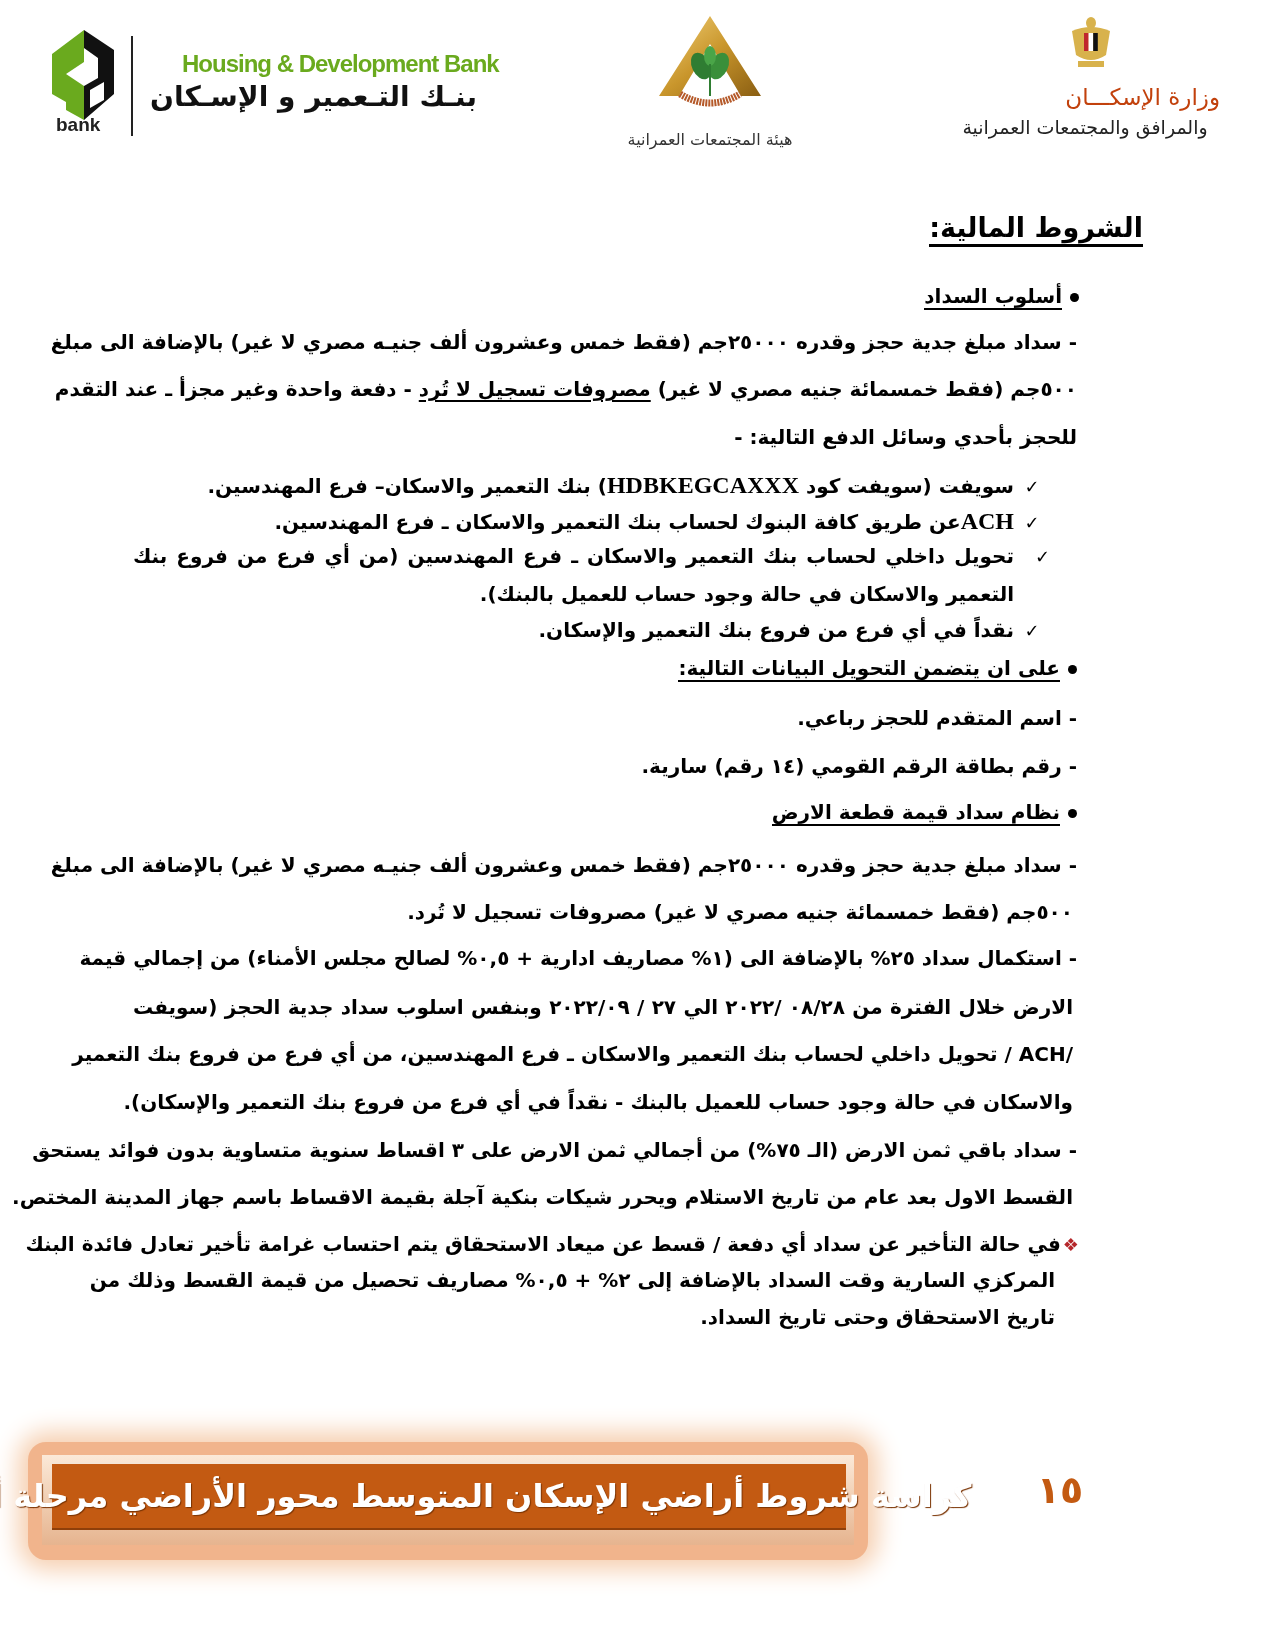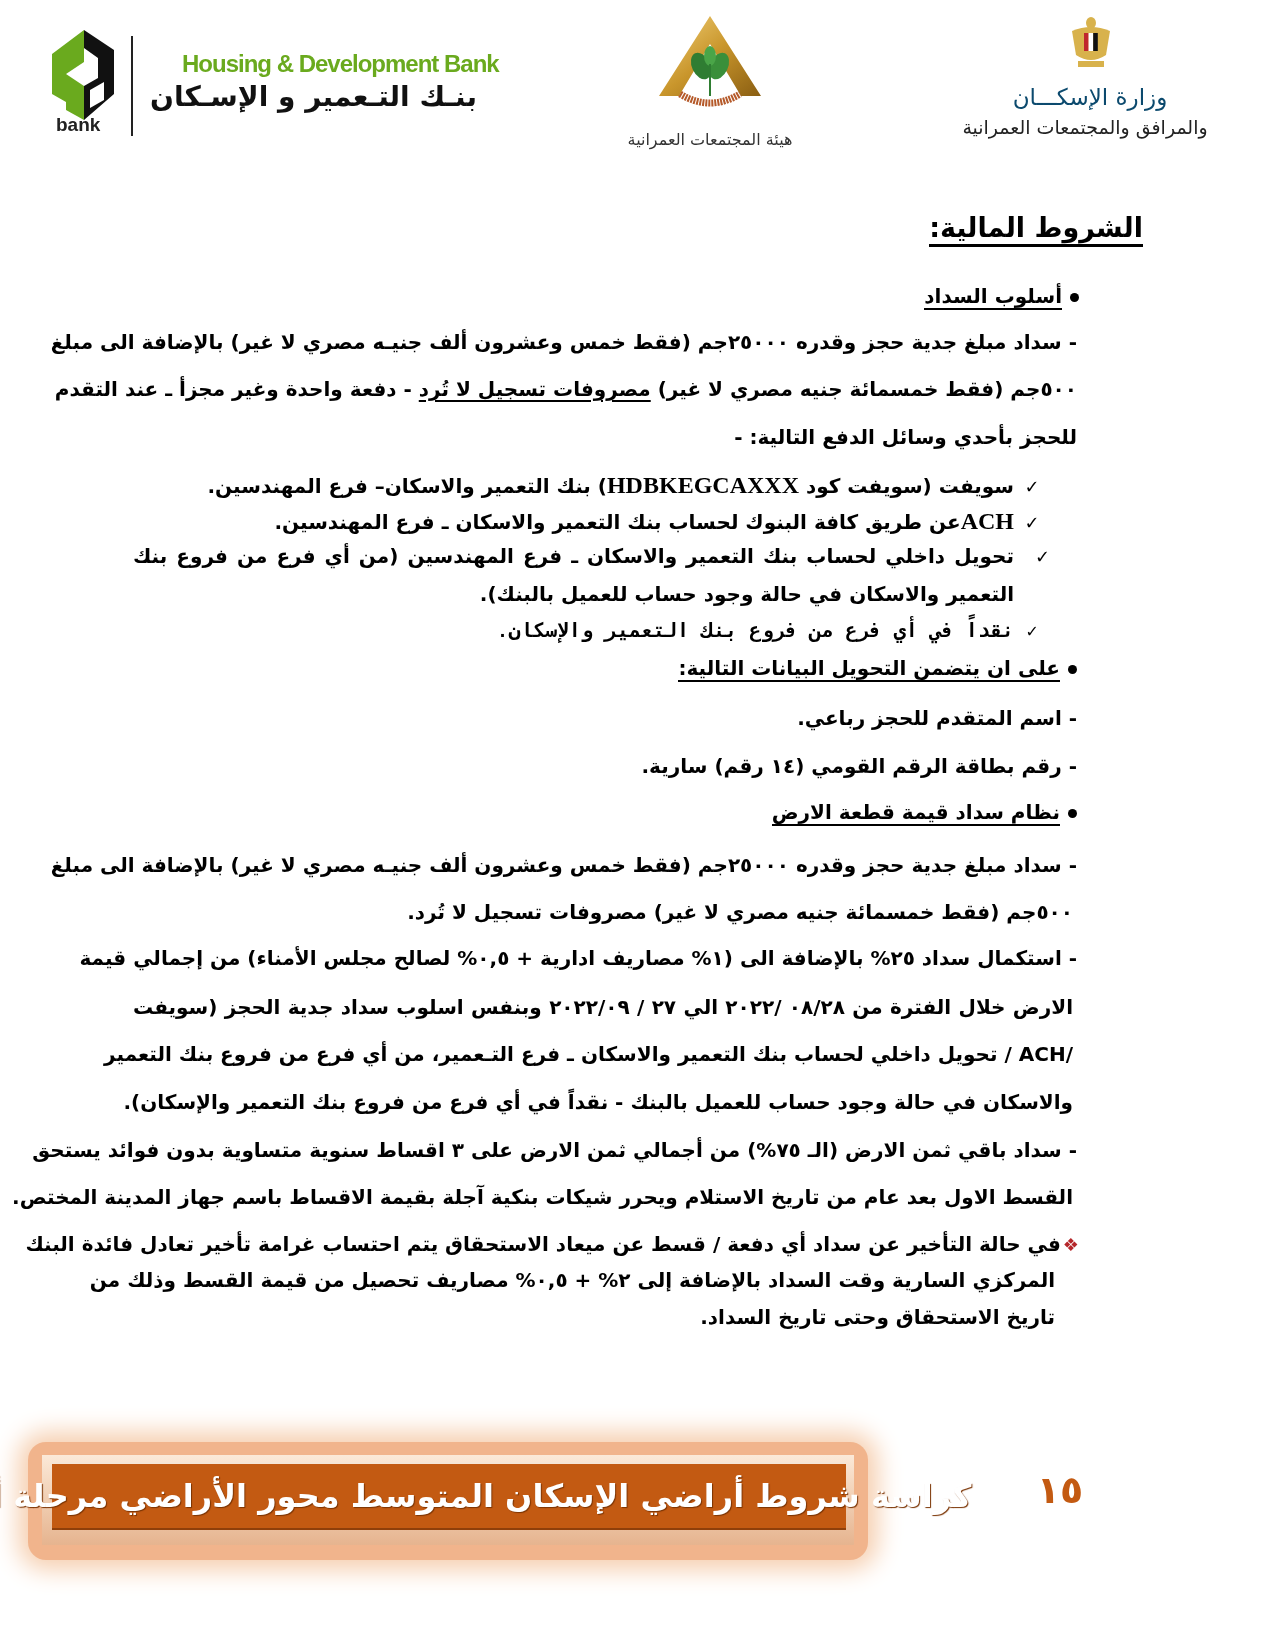--- a/index.html
+++ b/index.html
@@ -10,21 +10,21 @@
   
   #hdb-logo { left:52px; top:28px; width:70px; height:112px; }
   #hdb-divider { left:131px; top:36px; width:2px; height:100px; background:#222; }
   #hdb-en { left:146px; top:50px; font-family:"Liberation Sans",sans-serif; font-weight:bold;
             font-size:24px; color:#6aaa1e; letter-spacing:-1px; white-space:nowrap;margin-left:36px; }
   #hdb-ar { left:150px; top:80px; font-family:"DejaVu Sans",sans-serif; font-weight:bold;
             font-size:28px; color:#111; direction:rtl; white-space:nowrap; }
   #ncua-logo { left:655px; top:14px; width:110px; height:100px; }
   #ncua-name { left:600px; top:130px; width:220px; text-align:center; font-size:16px; color:#333; direction:rtl; }
   #eagle { left:1070px; top:15px; width:42px; height:56px; }
-  #ministry-1 { left:960px; top:84px; width:260px; text-align:center; font-size:23px; direction:rtl; color:#0c4a6e; }
+  #ministry-1 { left:960px; top:84px; width:260px; font-size:23px; direction:rtl; color:#c2410c; }
   #ministry-2 { left:940px; top:116px; width:290px; text-align:center; font-size:19px; direction:rtl; color:#222; }
   .line { position:absolute; right:198px; font-weight:bold; font-size:20px; white-space:nowrap; direction:rtl; }
   .just { left:133px; text-align:justify; text-align-last:justify; }
   u { text-decoration:underline; text-decoration-thickness:2px; text-underline-offset:4px; }
 
   #section-title { right:132px; top:212px; font-size:27px; font-weight:900; direction:rtl;
                    border-bottom:3px solid #000; line-height:32px; }
 
   .bullet-h { position:absolute; right:198px; font-weight:bold; font-size:20px; direction:rtl; white-space:nowrap;text-align:right; }
   .bullet-h .dot { display:inline-block; width:9px; height:9px; border-radius:50%; background:#000;
@@ -112,38 +112,38 @@
 <div class="check" style="top:472px;">
   <span class="mk">✓</span><span>سويفت (سويفت كود </span><span class="latin">HDBKEGCAXXX</span><span>) بنك التعمير والاسكان– فرع المهندسين.</span>
 </div>
 <div class="check" style="top:508px;">
   <span class="mk">✓</span><span class="latin">ACH</span><span>عن طريق كافة البنوك لحساب بنك التعمير والاسكان ـ فرع المهندسين.</span>
 </div>
 <div class="check" style="top:544px;left:133px;text-align:justify;text-align-last:justify;">
   <span class="mk">✓</span><span>تحويل داخلي لحساب بنك التعمير والاسكان ـ فرع المهندسين (من أي فرع من فروع بنك</span>
 </div>
 <div class="line" style="top:582px;right:261px;">التعمير والاسكان في حالة وجود حساب للعميل بالبنك).</div>
-<div class="check" style="top:618px;font-family:Liberation Mono, monospace;">
+<div class="check" style="top:618px;">
   <span class="mk">✓</span><span>نقداً في أي فرع من فروع بنك التعمير والإسكان.</span>
 </div>
 
 <div class="bullet-h" style="top:656px;">
   <span class="dot"></span><span class="t">على ان يتضمن التحويل البيانات التالية:</span>
 </div>
 <div class="line" style="top:706px;text-align:center;">- اسم المتقدم للحجز رباعي.</div>
 <div class="line" style="top:754px;">- رقم بطاقة الرقم القومي (١٤ رقم) سارية.</div>
 
 <div class="bullet-h" style="top:800px;">
   <span class="dot"></span><span class="t">نظام سداد قيمة قطعة الارض</span>
 </div>
 <div class="line just" style="top:853px;">- سداد مبلغ جدية حجز وقدره ٢٥٠٠٠جم (فقط خمس وعشرون ألف جنيـه مصري لا غير) بالإضافة الى مبلغ</div>
 <div class="line" style="top:900px;right:202px;">٥٠٠جم (فقط خمسمائة جنيه مصري لا غير) مصروفات تسجيل لا تُرد.</div>
 <div class="line just" style="top:946px;">- استكمال سداد ٢٥% بالإضافة الى (١% مصاريف ادارية + ٠,٥% لصالح مجلس الأمناء) من إجمالي قيمة</div>
 <div class="line just" style="top:995px;right:202px;">الارض خلال الفترة من ٠٨/٢٨ /٢٠٢٢ الي ٢٧ / ٢٠٢٢/٠٩ وبنفس اسلوب سداد جدية الحجز (سويفت</div>
-<div class="line just" style="top:1042px;right:202px;">/ACH / تحويل داخلي لحساب بنك التعمير والاسكان ـ فرع التـعمير، من أي فرع من فروع بنك التعمير</div>
+<div class="line just" style="top:1042px;right:202px;">/ACH / تحويل داخلي لحساب بنك التعمير والاسكان ـ فرع المهندسين، من أي فرع من فروع بنك التعمير</div>
 <div class="line" style="top:1090px;right:202px;">والاسكان في حالة وجود حساب للعميل بالبنك - نقداً في أي فرع من فروع بنك التعمير والإسكان).</div>
 <div class="line just" style="top:1138px;margin-left:16px;">- سداد باقي ثمن الارض (الـ ٧٥%) من أجمالي ثمن الارض على ٣ اقساط سنوية متساوية بدون فوائد يستحق</div>
 <div class="line" style="top:1185px;right:202px;">القسط الاول بعد عام من تاريخ الاستلام ويحرر شيكات بنكية آجلة بقيمة الاقساط باسم جهاز المدينة المختص.</div>
 
 <div class="line just" style="top:1232px;right:196px;">
   <span class="diamond">❖</span><span>في حالة التأخير عن سداد أي دفعة / قسط عن ميعاد الاستحقاق يتم احتساب غرامة تأخير تعادل فائدة البنك</span>
 </div>
 <div class="line just" style="top:1268px;right:220px;">المركزي السارية وقت السداد بالإضافة إلى ٢% + ٠,٥% مصاريف تحصيل من قيمة القسط وذلك من</div>
 <div class="line" style="top:1305px;right:220px;">تاريخ الاستحقاق وحتى تاريخ السداد.</div>
 

